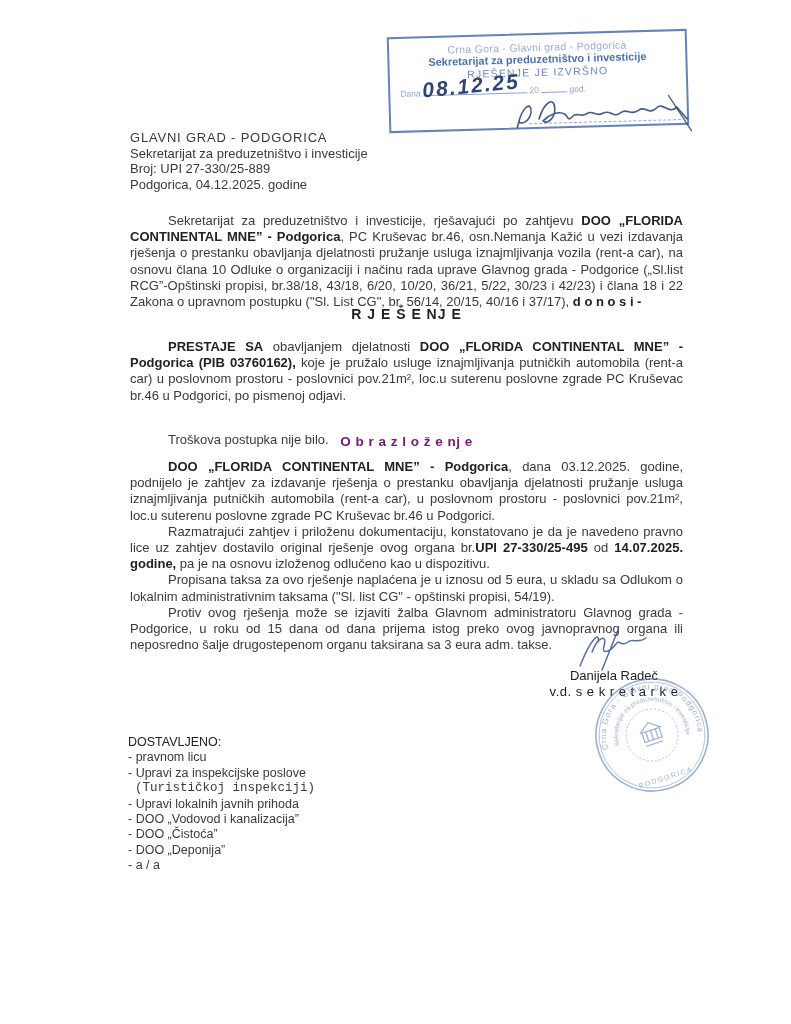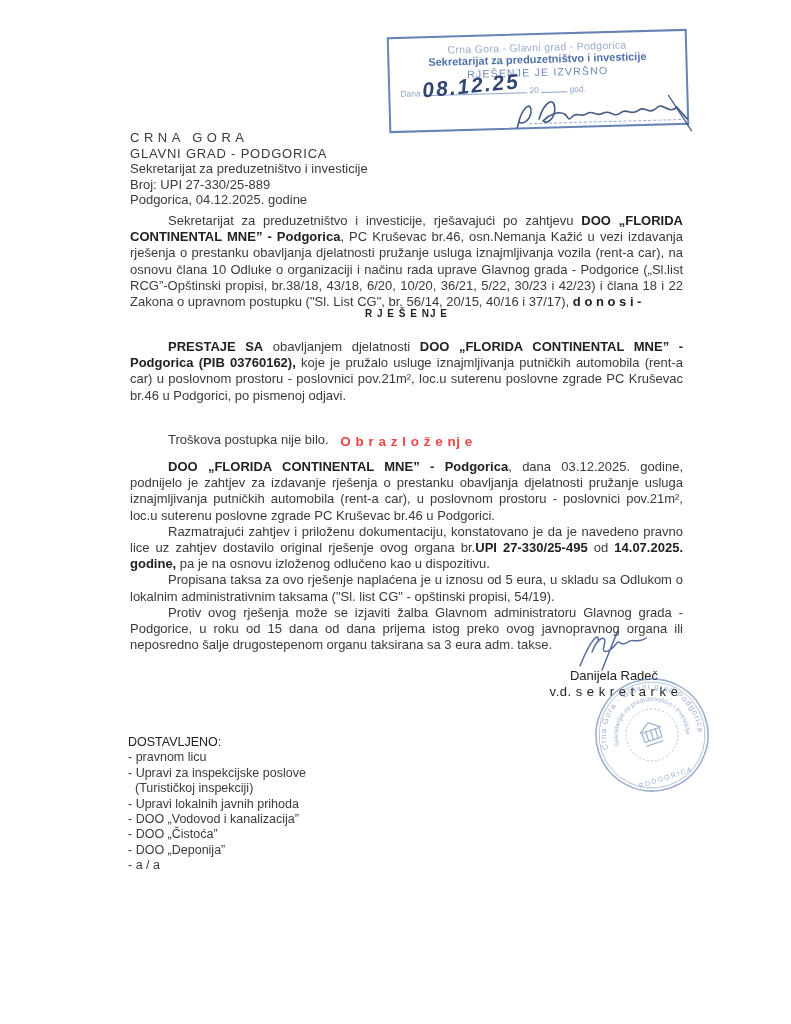--- a/index.html
+++ b/index.html
@@ -35,41 +35,41 @@
   .header-block { position:absolute; left:130px; top:130px; font-size:13px; line-height:15.6px; }
   .hdr-country { letter-spacing:4.5px; }
   .hdr-city { letter-spacing:.8px; }
 
   
   .para { font-size:13px; line-height:16.2px; margin:0; }
   .blockw { position:absolute; left:130px; width:553px; }
   .just { text-align:justify; }
   .indent { text-indent:38px; }
   .p-intro { top:213px; }
-  .title-r { top:306px; text-align:center; font-weight:bold; font-size:10px; letter-spacing:1px; color:#1f1f1f; }
+  .title-r { top:306px; text-align:center; font-weight:bold; font-size:14px; letter-spacing:1px; color:#1f1f1f; }
   .p-decision { top:339px; }
   .p-costs { top:412px;margin-top:20px; }
-  .title-o { top:434px; text-align:center; font-weight:bold; font-size:13.5px; letter-spacing:.5px; color:#ef4444; }
+  .title-o { top:434px; text-align:center; font-weight:bold; font-size:13.5px; letter-spacing:.5px; color:#701a75; }
   .expl { top:459px; }
   .expl p { margin:0; text-indent:38px; }
 
   
   .sig-left { position:absolute; left:128px; top:661px; font-size:13px; line-height:15.5px; font-weight:bold; color:#222; }
   .sig-ana { margin-top:2px; margin-left:2px; display:block; }
   .sig-right { position:absolute; left:525px; top:628px; width:178px; text-align:center; font-size:13px; line-height:15.5px; font-weight:normal; color:#222; }
   .sig-dan { display:block; margin:0 auto -4px auto; }
   .sig-role { letter-spacing:.5px; }
 
   
   .seal { position:absolute; left:589px; top:672px; opacity:.55; transform:rotate(-18deg); }
 
   
   .delivered { position:absolute; left:128px; top:735px; font-size:12.5px; line-height:15.4px; }
   .delivered .dl-title { font-weight:normal; color:#222; }
-  .ind2 { padding-left:7px; }
+  .ind2 { padding-left:7px;font-family:Liberation Mono, monospace; }
 </style>
 </head>
 <body>
 
 <div class="page">
 
   <div class="stamp-top">
     <div class="st-l1">Crna Gora - Glavni grad - Podgorica</div>
     <div class="st-l2">Sekretarijat za preduzetništvo i investicije</div>
     <div class="st-l3">RJEŠENJE JE IZVRŠNO</div>
@@ -82,21 +82,20 @@
       <span class="st-hw">08.12.25</span>
     </div>
     <div class="st-dash"></div>
     <svg class="st-sig" width="190" height="52" viewBox="0 0 190 52">
       <path d="M6 36 C12 12 22 10 20 22 C18 30 10 34 8 30 M28 28 C34 10 44 6 44 18 C44 28 36 34 32 30 C38 24 48 20 54 24 C58 27 56 32 62 26 C66 22 70 28 76 24 C82 20 84 28 92 24 C100 20 102 30 110 24 C116 19 120 28 128 22 C134 17 138 28 146 20 C152 14 158 28 166 20 L176 32" fill="none" stroke="#24406e" stroke-width="1.6" stroke-linecap="round" opacity="0.85"></path>
       <path d="M158 8 L180 44" fill="none" stroke="#24406e" stroke-width="1.4" stroke-linecap="round" opacity="0.8"></path>
     </svg>
   </div>
 
   <div class="header-block">
-    <div class="hdr-country">CRNA GORA</div>
     <div class="hdr-city">GLAVNI GRAD - PODGORICA</div>
     <div>Sekretarijat za preduzetništvo i investicije</div>
     <div>Broj: UPI 27-330/25-889</div>
     <div>Podgorica, 04.12.2025. godine</div>
   </div>
 
   <p class="para blockw just indent p-intro"><span>Sekretarijat za preduzetništvo i investicije, rješavajući po zahtjevu </span><span class="b">DOO „FLORIDA CONTINENTAL MNE” - Podgorica</span><span>, PC Kruševac br.46, osn.Nemanja Kažić u vezi izdavanja rješenja o prestanku obavljanja djelatnosti pružanje usluga iznajmljivanja vozila (rent-a car), na osnovu člana 10 Odluke o organizaciji i načinu rada uprave Glavnog grada - Podgorice („Sl.list RCG”-Opštinski propisi, br.38/18, 43/18, 6/20, 10/20, 36/21, 5/22, 30/23 i 42/23) i člana 18 i 22 Zakona o upravnom postupku ("Sl. List CG", br. 56/14, 20/15, 40/16 i 37/17), </span><span class="b">d o n o s i -</span></p>
 
   <div class="para blockw title-r">R J E Š E NJ E</div>
 

